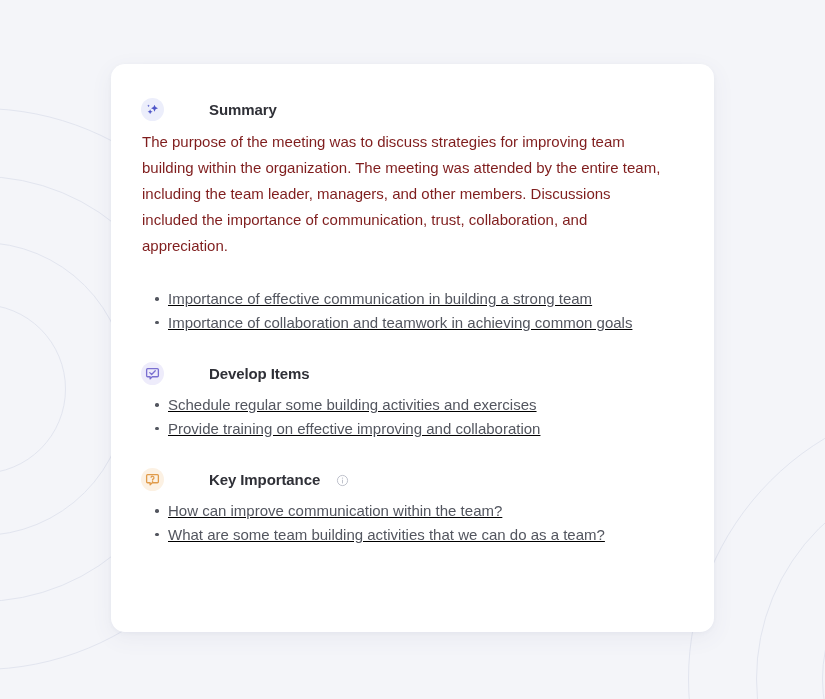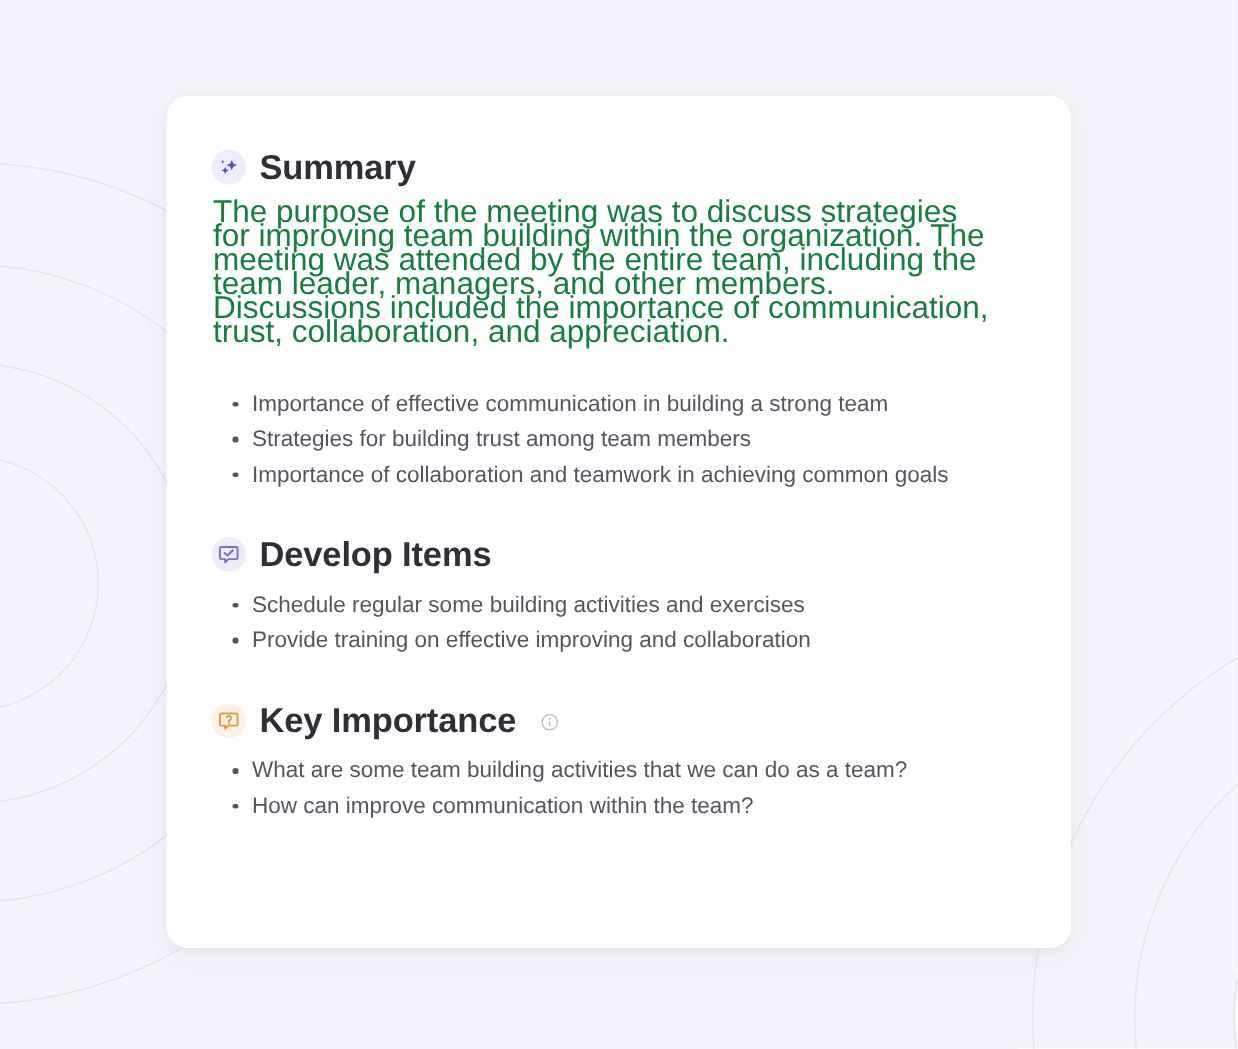--- a/index.html
+++ b/index.html
@@ -69,46 +69,48 @@
     justify-content: center;
     flex: 0 0 auto;
   }
   .sec-icon svg { display: block; }
   .icon-summary  { background: #eceefb; }
   .icon-topics   { background: #e4f7f8; }
   .icon-action   { background: #eeecfb; }
   .icon-question { background: #fcf1e3; }
 
   .sec-title {
-    font-size: 23px;
+    font-size: 15px;
     font-weight: bold;
     color: #2f3037;
     letter-spacing: -0.1px;
     line-height: 1.2;
+    margin-left: 36px;
   }
   .info-icon {
     margin-left: 7px;
     display: inline-flex;
     align-items: center;
     position: relative;
     top: 1px;
   }
 
   
   .para {
-    font-size: 21px;
-    line-height: 16px;
-    color: #15803d;
+    font-size: 15px;
+    line-height: 26px;
+    color: #7f1d1d;
     margin: 0 0 0 1px;
     max-width: 525px;
   }
   ul.bullets {
     list-style: none;
     margin: 0;
     padding: 0;
+    text-decoration: underline;
   }
   ul.bullets li {
     position: relative;
     font-size: 15px;
     line-height: 23.5px;
     color: #53565f;
     padding-left: 27px;
     max-width: 520px;
   }
   ul.bullets li::before {
@@ -152,21 +154,20 @@
       <span class="sec-title">Summary</span>
     </div>
     <p class="para">The purpose of the meeting was to discuss strategies for improving team building within the organization. The meeting was attended by the entire team, including the team leader, managers, and other members. Discussions  included the importance of communication, trust, collaboration, and appreciation.</p>
   </div>
 
   <div class="gap-after-summary"></div>
 
   <div class="section">
     <ul class="bullets">
       <li>Importance of effective communication in building a strong team</li>
-      <li>Strategies for building trust among team members</li>
       <li>Importance of collaboration and teamwork in achieving common goals</li>
     </ul>
   </div>
 
   <div class="gap-section"></div>
 
   <div class="section">
     <div class="section-head">
       <span class="sec-icon icon-action">
         <svg width="15" height="15" viewBox="0 0 24 24">
@@ -196,18 +197,18 @@
       <span class="sec-title">Key Importance</span>
       <span class="info-icon">
         <svg width="13" height="13" viewBox="0 0 24 24">
           <circle cx="12" cy="12" r="9.4" fill="none" stroke="#b9bcc7" stroke-width="1.7"></circle>
           <circle cx="12" cy="7.6" r="1.25" fill="#b9bcc7"></circle>
           <path d="M12 11.2 V16.6" fill="none" stroke="#b9bcc7" stroke-width="1.7" stroke-linecap="round"></path>
         </svg>
       </span>
     </div>
     <ul class="bullets">
+      <li>How can improve communication within the team?</li>
       <li>What are some team building activities that we can do as a team?</li>
-      <li>How can improve communication within the team?</li>
     </ul>
   </div>
 
 </div>
 
 </body></html>

